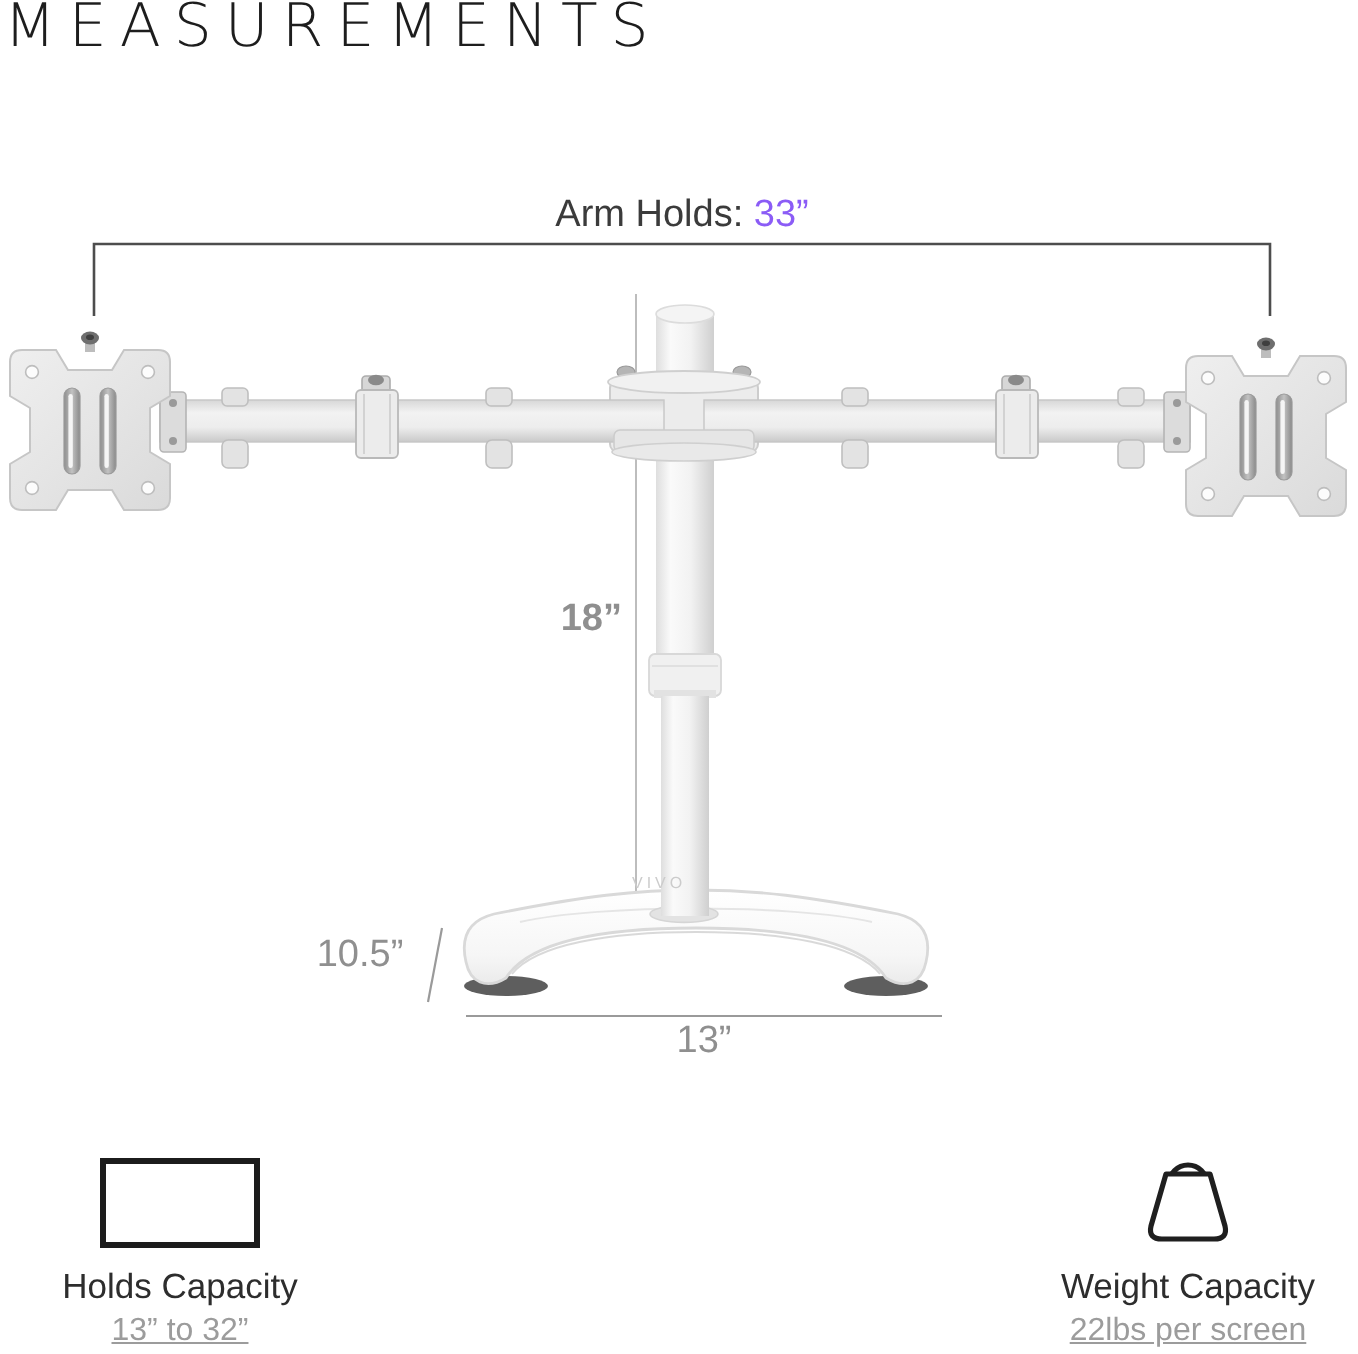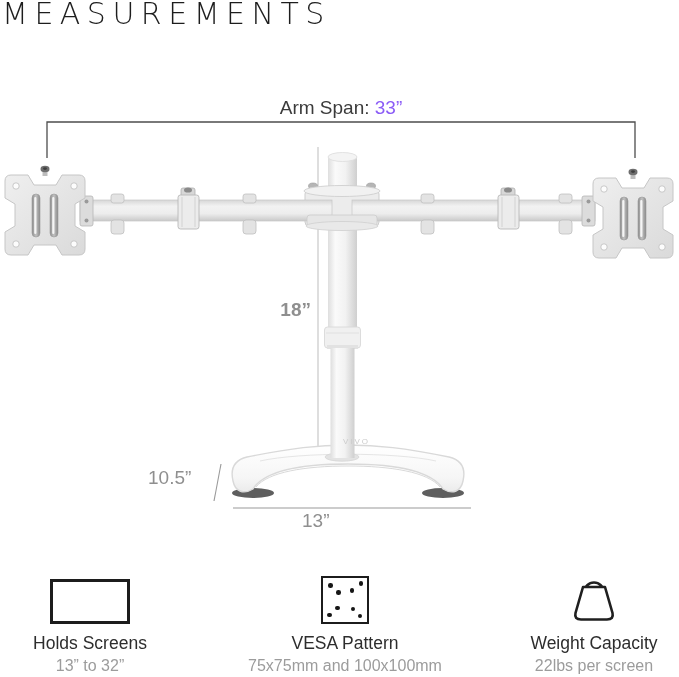--- a/index.html
+++ b/index.html
@@ -13,36 +13,36 @@
     letter-spacing:6.5px;color:#1d1d1d;white-space:nowrap;
   }
 
   .stand-svg{position:absolute;left:0;top:0;}
 
   .lbl{position:absolute;font-size:19px;line-height:22px;color:#8f8f8f;white-space:nowrap;}
   .lbl-armspan{left:191px;width:300px;top:97px;text-align:center;}
   .lbl-armspan .dark{color:#3b3b3b;}
   .lbl-armspan .gray{color:#8b5cf6;}
   .lbl-height{left:245px;width:66px;top:299px;text-align:right;font-weight:bold;}
-  .lbl-depth{left:148px;width:64px;top:467px;text-align:left;}
-  .lbl-width{left:302px;width:100px;top:510px;text-align:left;}
+  .lbl-depth{left:148px;width:64px;top:467px;text-align:center;}
+  .lbl-width{left:302px;width:100px;top:510px;text-align:center;}
 
   .brand-mark{
-    position:absolute;left:316px;top:437px;width:54px;text-align:right;
+    position:absolute;left:316px;top:437px;width:54px;text-align:left;
     font-size:8px;letter-spacing:2px;color:#ccc;
   }
 
   .features{position:absolute;left:0;top:570px;width:679px;height:107px;}
   .feature{position:absolute;top:0;text-align:center;}
   .feature-1{left:5px;width:170px;}
   .feature-2{left:235px;width:220px;}
   .feature-3{left:474px;width:240px;}
   .icon-wrap{height:54px;display:flex;align-items:flex-end;justify-content:center;margin-bottom:9px;}
   .f-title{font-size:17.5px;color:#2d2d2d;margin-bottom:3px;}
-  .f-sub{font-size:16px;color:#9c9c9c;}
+  .f-sub{font-size:16px;color:#9c9c9c;text-decoration:underline;}
 
   .monitor-icon{width:80px;height:45px;border:3px solid #1c1c1c;box-sizing:border-box;background:#fff;}
 
   .vesa-icon{position:relative;width:48px;height:48px;border:2px solid #1c1c1c;box-sizing:border-box;background:#fff;}
   .vesa-icon i{position:absolute;width:4.5px;height:4.5px;border-radius:50%;background:#161616;}
   .vesa-icon .d1{left:5px;top:5px;}   .vesa-icon .d2{right:4px;top:3px;}
   .vesa-icon .d3{left:4px;bottom:5px;}.vesa-icon .d4{right:5px;bottom:4px;}
   .vesa-icon .d5{left:13px;top:12px;} .vesa-icon .d6{right:13px;top:10px;}
   .vesa-icon .d7{left:12px;bottom:12px;}.vesa-icon .d8{right:12px;bottom:11px;}
 </style>
@@ -170,55 +170,39 @@
     <use href="#vesaPlate" transform="translate(5,175)"></use>
     <use href="#vesaPlate" transform="translate(593,178)"></use>
     <use href="#screwTop" transform="translate(45,167)"></use>
     <use href="#screwTop" transform="translate(633,170)"></use>
 
     <line x1="221" y1="464" x2="214" y2="501" stroke="#9a9a9a" stroke-width="1.1"></line>
     <line x1="233" y1="508" x2="471" y2="508" stroke="#9a9a9a" stroke-width="1.1"></line>
   </svg>
 
   <div class="lbl lbl-armspan">
-    <span class="dark">Arm Span:</span>
+    <span class="dark">Arm Holds:</span>
     <span class="gray">33”</span>
   </div>
   <div class="lbl lbl-height">18”</div>
   <div class="lbl lbl-depth">10.5”</div>
   <div class="lbl lbl-width">13”</div>
 
   <div class="brand-mark">VIVO</div>
 
   <div class="features">
 
     <div class="feature feature-1">
       <div class="icon-wrap">
         <div class="monitor-icon"></div>
       </div>
-      <div class="f-title">Holds Screens</div>
+      <div class="f-title">Holds Capacity</div>
       <div class="f-sub">13” to 32”</div>
     </div>
 
-    <div class="feature feature-2">
-      <div class="icon-wrap">
-        <div class="vesa-icon">
-          <i class="d1"></i>
-            <i class="d2"></i>
-            <i class="d3"></i>
-            <i class="d4"></i>
-          <i class="d5"></i>
-            <i class="d6"></i>
-            <i class="d7"></i>
-            <i class="d8"></i>
-        </div>
-      </div>
-      <div class="f-title">VESA Pattern</div>
-      <div class="f-sub">75x75mm and 100x100mm</div>
-    </div>
 
     <div class="feature feature-3">
       <div class="icon-wrap">
         <svg width="56" height="54" viewBox="0 0 56 54">
           <path d="M18.5 22 A 9.5 9.5 0 1 1 37.5 22" fill="none" stroke="#1f1f1f" stroke-width="2.6"></path>
           <path d="M17 17 L39 17 L46.5 43 Q48 49.5 41 49.5 L15 49.5 Q8 49.5 9.5 43 Z" fill="#ffffff" stroke="#1f1f1f" stroke-width="2.6" stroke-linejoin="round"></path>
         </svg>
       </div>
       <div class="f-title">Weight Capacity</div>
       <div class="f-sub">22lbs per screen</div>

